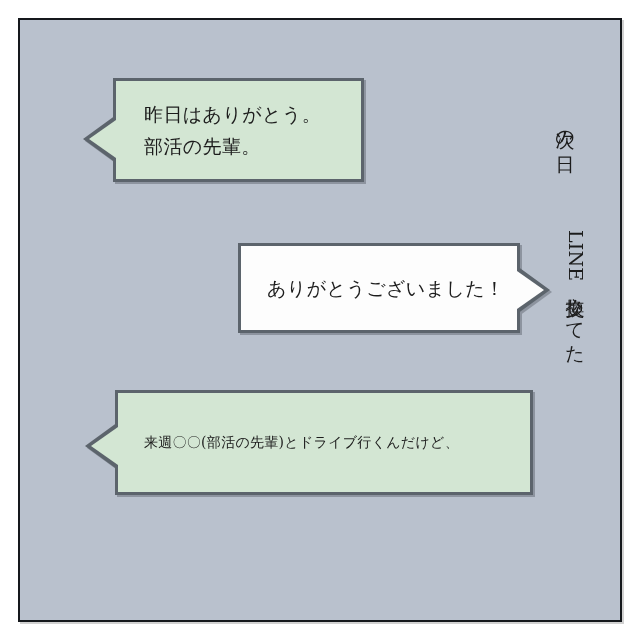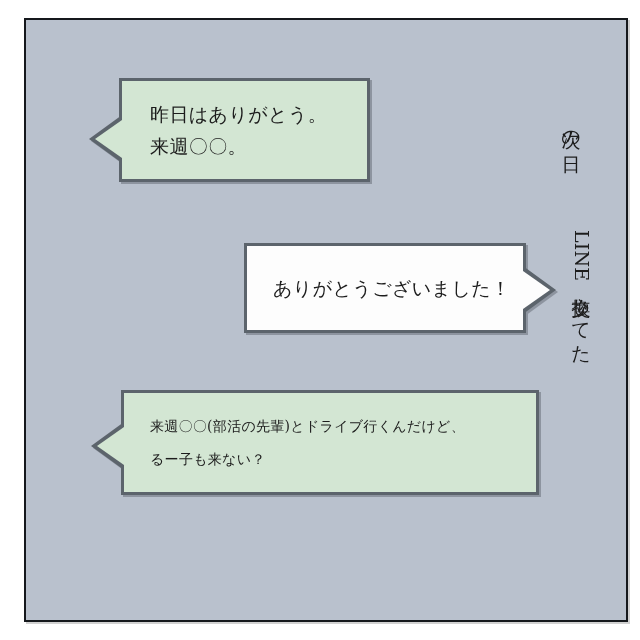--- a/index.html
+++ b/index.html
@@ -15,21 +15,21 @@
   }
 
   
   #panel-wrap {
     position: relative;
     width: 640px;
     height: 640px;
   }
   #comic-panel {
     position: absolute;
-    left: 24px;
+    left: 18px;
     top: 18px;
     width: 604px;
     height: 604px;
     background: #b9c1cd;
     border: 2px solid #15181c;
     box-sizing: border-box;
     box-shadow: 2px 2px 0 rgba(0,0,0,0.18);
   }
 
   
@@ -142,34 +142,33 @@
 <body>
 
 <div id="panel-wrap">
 
   <div id="comic-panel">
 
     <div class="bubble bubble-green" id="bubble-1">
       <span class="tail tail-left-outer"></span>
       <span class="tail tail-left-inner"></span>
       <div class="line">昨日はありがとう。</div>
-      <div class="line">来週〇〇。</div>
+      <div class="line">部活の先輩。</div>
     </div>
 
     <div class="bubble bubble-white" id="bubble-2">
       <span class="tail tail-right-outer"></span>
       <span class="tail tail-right-inner"></span>
       <div class="line">ありがとうございました！</div>
     </div>
 
     <div class="bubble bubble-green" id="bubble-3">
       <span class="tail tail-left-outer"></span>
       <span class="tail tail-left-inner"></span>
       <div class="line">来週〇〇(部活の先輩)とドライブ行くんだけど、</div>
-      <div class="line">るー子も来ない？</div>
     </div>
 
     <div class="vtext" id="narration-next-day">次の日</div>
 
     <div class="vtext" id="narration-line-exchange">
       <span class="latin">LINE</span><span>交換してた</span>
     </div>
 
   </div>
 </div>

